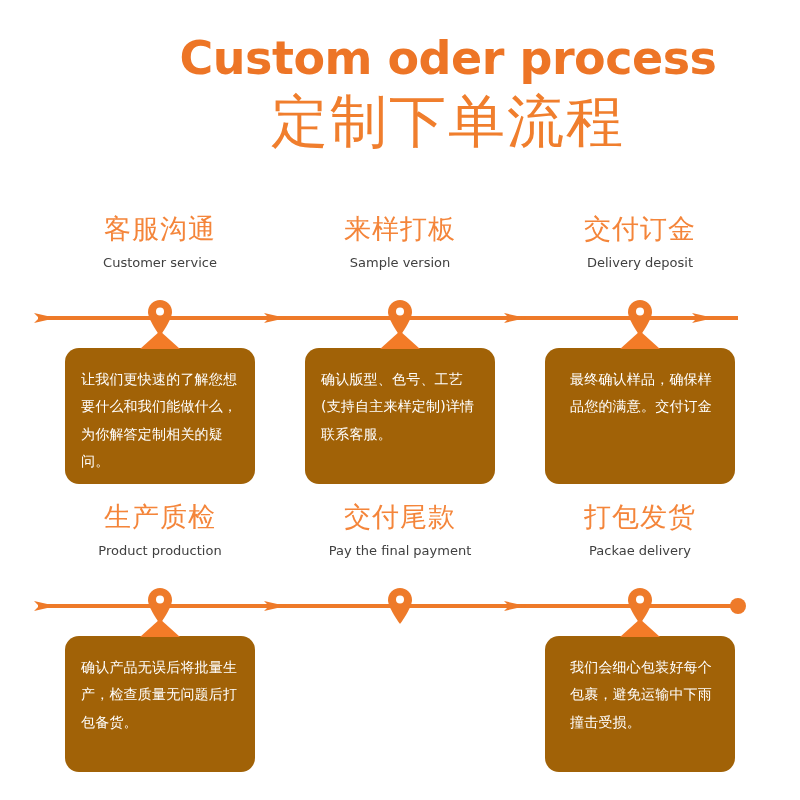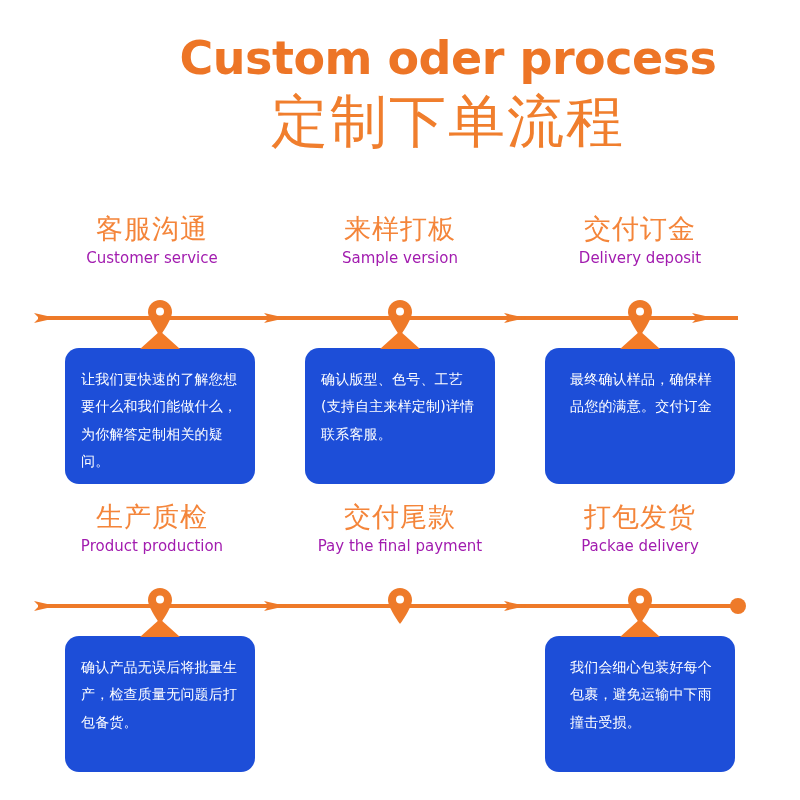--- a/index.html
+++ b/index.html
@@ -68,38 +68,38 @@
     left: 0;
     width: 800px;
     height: 90px;
   }
   .head {
     position: absolute;
     width: 200px;
     text-align: center;
     top: 14px;
   }
-  .head-c1 { left: 52px; }
+  .head-c1 { left: 60px; }
   .head-c2 { left: 300px; }
   .head-c3 { left: 540px; }
 
   .head-cn {
     font-family: "DejaVu Sans", sans-serif;
     font-size: 27px;
     color: #F4853A;
     line-height: 1.1;
     letter-spacing: 1px;
     white-space: nowrap;
   }
   .head-en {
     font-family: "DejaVu Sans", sans-serif;
-    font-size: 15px;
-    color: #a21caf;
+    font-size: 13px;
+    color: #404040;
     line-height: 1.2;
-    margin-top: 5px;
+    margin-top: 11px;
     white-space: nowrap;
   }
 
   
   .timeline {
     position: absolute;
     top: 95px;
     left: 0;
     width: 800px;
     height: 46px;
@@ -134,21 +134,21 @@
     width: 26px;
     height: 38px;
   }
   .pin svg { display: block; }
 
   
   .bubble {
     position: absolute;
     width: 190px;
     height: 136px;
-    background: #1d4ed8;
+    background: #a16207;
     border-radius: 14px;
     box-sizing: border-box;
     padding: 18px 16px 10px 16px;
   }
   .bubble::before {
     content: "";
     position: absolute;
     top: -17px;
     left: 50%;
     margin-left: -20px;

